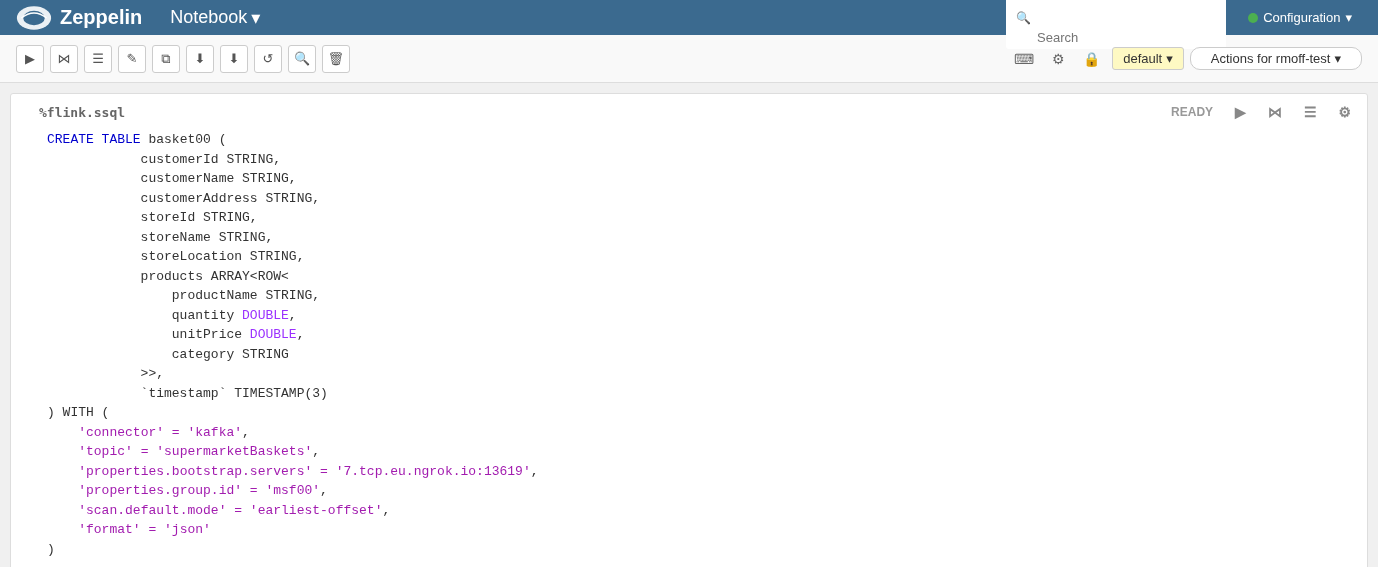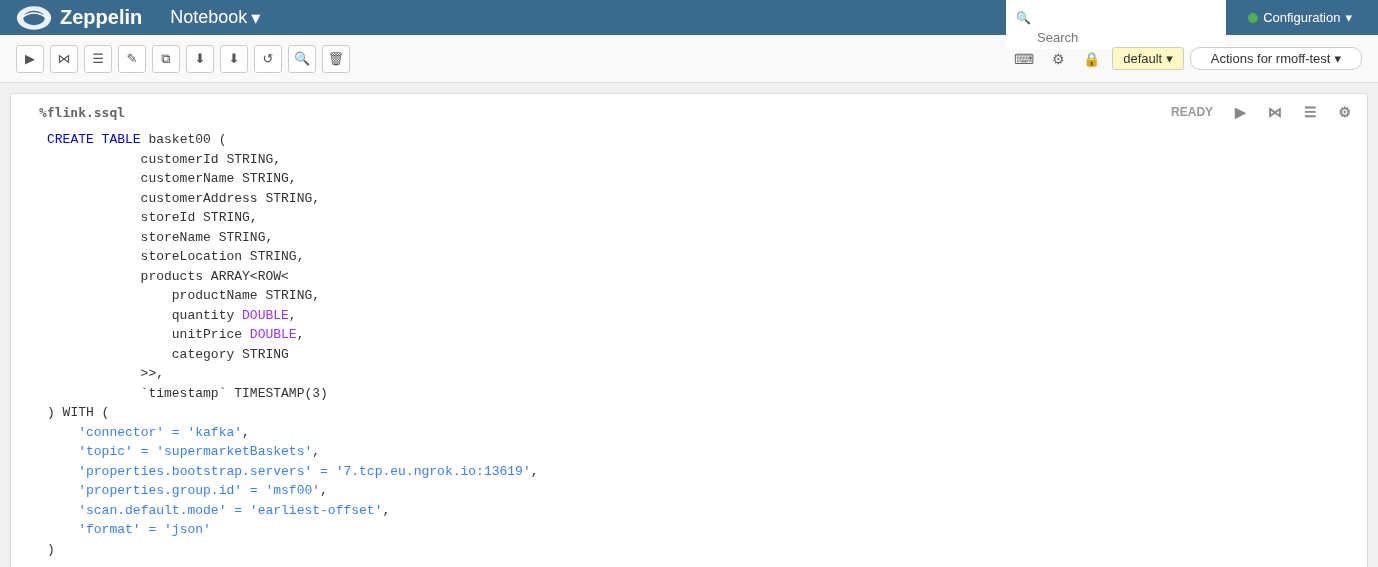--- a/index.html
+++ b/index.html
@@ -203,21 +203,21 @@
       padding: 4px 12px 16px 36px;
       position: relative;
       color: #333;
       white-space: pre;
       overflow-x: auto;
     }
 
     
     .kw-blue { color: #0000cd; }
     .kw-purple { color: #9b30ff; }
-    .str-purple { color: #3b82f6; }
+    .str-purple { color: #a21caf; }
   </style>
 </head>
 <body>
 
 <nav class="navbar">
   <a class="navbar-brand">
     <svg class="brand-logo" viewBox="0 0 40 30" fill="none">
       <ellipse cx="20" cy="15" rx="19" ry="13" fill="white" opacity="0.9"></ellipse>
       <ellipse cx="20" cy="15" rx="12" ry="8" fill="#3b6a8f"></ellipse>
       <path d="M6 15 Q20 4 34 15" stroke="white" stroke-width="1.5" fill="none"></path>

